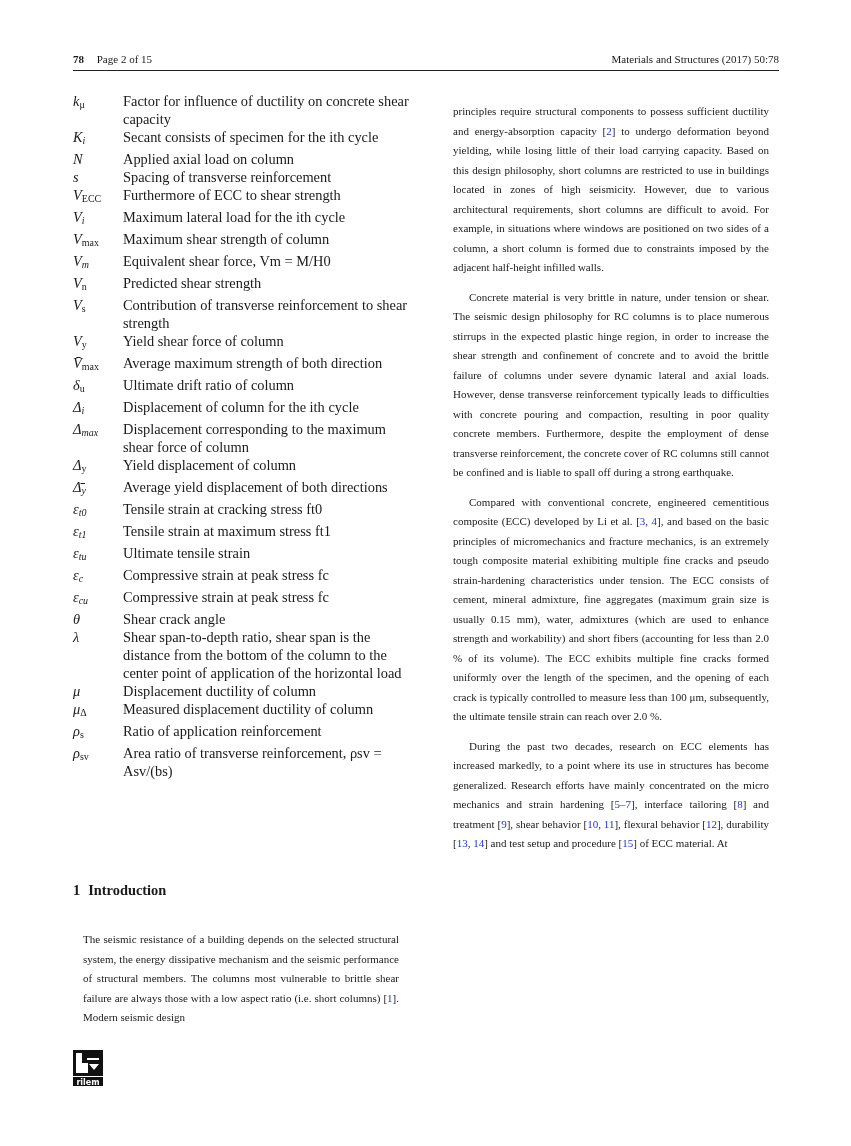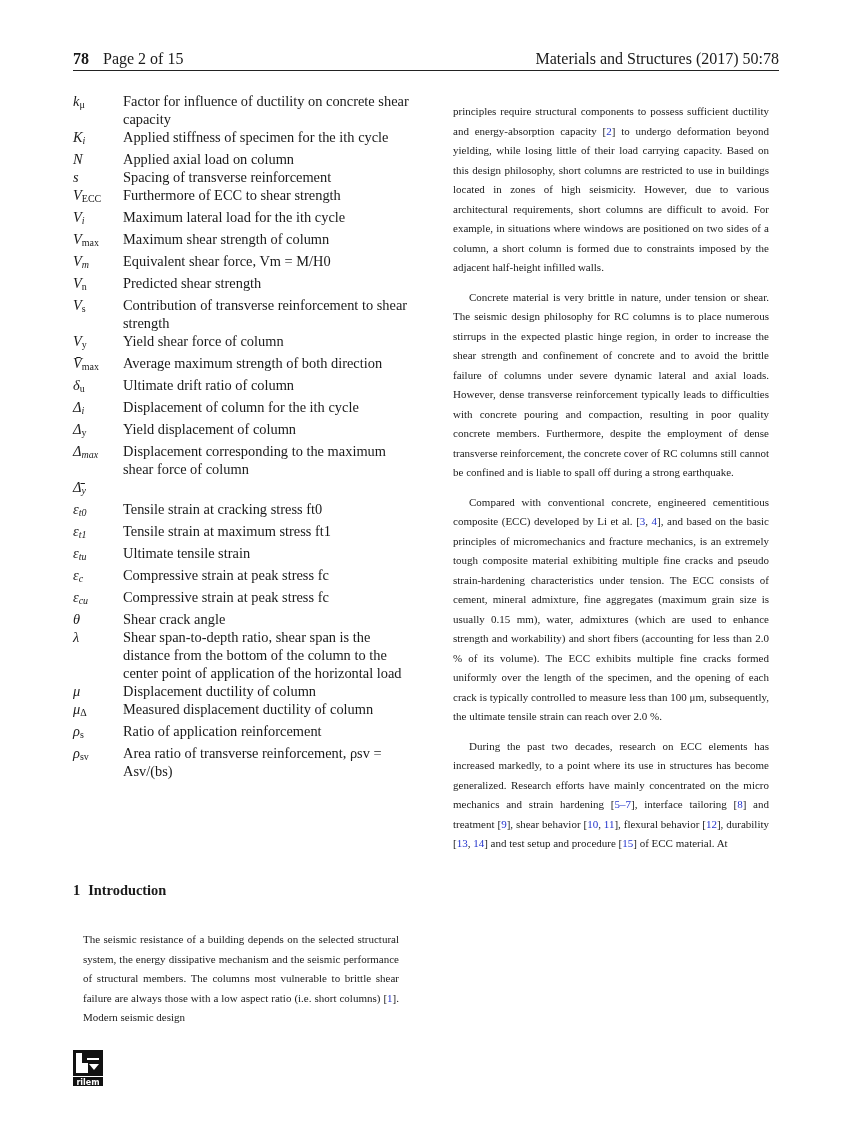--- a/index.html
+++ b/index.html
@@ -3,21 +3,21 @@
   <meta charset="utf-8">
   <style>
     html, body { margin: 0; padding: 0; background: #ffffff; }
     body {
       width: 851px; height: 1146px; position: relative; overflow: hidden;
       font-family: "Liberation Serif", "DejaVu Serif", serif;
       color: #1a1a1a;
     }
     .header {
       position: absolute; left: 73px; top: 50px; width: 706px; height: 20px;
-      font-size: 16px; line-height: 18px;
+      font-size: 11px; line-height: 18px;
     }
     .header .pnum { font-weight: bold; margin-right: 10px; }
     .header .right { position: absolute; right: 0; top: 0; }
     .header-rule {
       position: absolute; left: 73px; top: 70px; width: 706px; height: 0;
       border-top: 1.2px solid #222;
     }
     .col-left { position: absolute; left: 73px; top: 92px; width: 336px; }
     .col-right { position: absolute; left: 443px; top: 92px; width: 336px; }
 
@@ -56,21 +56,21 @@
 </div>
 <div class="header-rule"></div>
 
 <div class="col-left" id="nom-list">
     <div class="nom nom-row">
       <span class="nom-sym"><span>k</span><sub>μ</sub></span>
       <span class="nom-def">Factor for influence of ductility on concrete shear capacity</span>
     </div>
     <div class="nom nom-row">
       <span class="nom-sym"><span>K</span><sub class="it">i</sub></span>
-      <span class="nom-def">Applied stiffness of specimen for the ith cycle</span>
+      <span class="nom-def">Secant consists of specimen for the ith cycle</span>
     </div>
     <div class="nom nom-row">
       <span class="nom-sym"><span>N</span></span>
       <span class="nom-def">Applied axial load on column</span>
     </div>
     <div class="nom nom-row">
       <span class="nom-sym"><span>s</span></span>
       <span class="nom-def">Spacing of transverse reinforcement</span>
     </div>
     <div class="nom nom-row">
@@ -107,29 +107,30 @@
     </div>
     <div class="nom nom-row">
       <span class="nom-sym"><span>δ</span><sub>u</sub></span>
       <span class="nom-def">Ultimate drift ratio of column</span>
     </div>
     <div class="nom nom-row">
       <span class="nom-sym"><span>Δ</span><sub class="it">i</sub></span>
       <span class="nom-def">Displacement of column for the ith cycle</span>
     </div>
     <div class="nom nom-row">
+      <span class="nom-sym"><span>Δ</span><sub class="it">max</sub></span>
+      <span class="nom-def">Displacement corresponding to the maximum shear force of column</span>
+    </div>
+    <div class="nom nom-row">
       <span class="nom-sym"><span>Δ</span><sub>y</sub></span>
       <span class="nom-def">Yield displacement of column</span>
     </div>
     <div class="nom nom-row">
-      <span class="nom-sym"><span>Δ</span><sub class="it">max</sub></span>
-      <span class="nom-def">Displacement corresponding to the maximum shear force of column</span>
-    </div>
-    <div class="nom nom-row">
       <span class="nom-sym"><span>Δ̄</span><sub class="it">y</sub></span>
+      <span class="nom-def">Average yield displacement of both directions</span>
     </div>
     <div class="nom nom-row">
       <span class="nom-sym"><span>ε</span><sub class="it">t0</sub></span>
       <span class="nom-def">Tensile strain at cracking stress ft0</span>
     </div>
     <div class="nom nom-row">
       <span class="nom-sym"><span>ε</span><sub class="it">t1</sub></span>
       <span class="nom-def">Tensile strain at maximum stress ft1</span>
     </div>
     <div class="nom nom-row">

